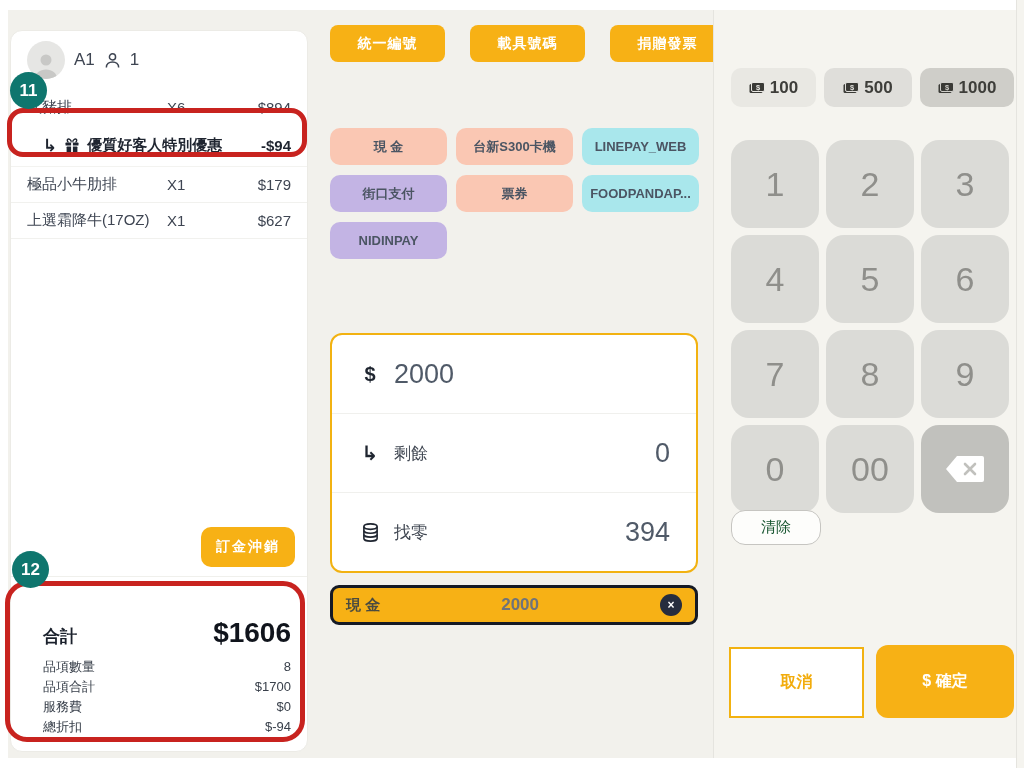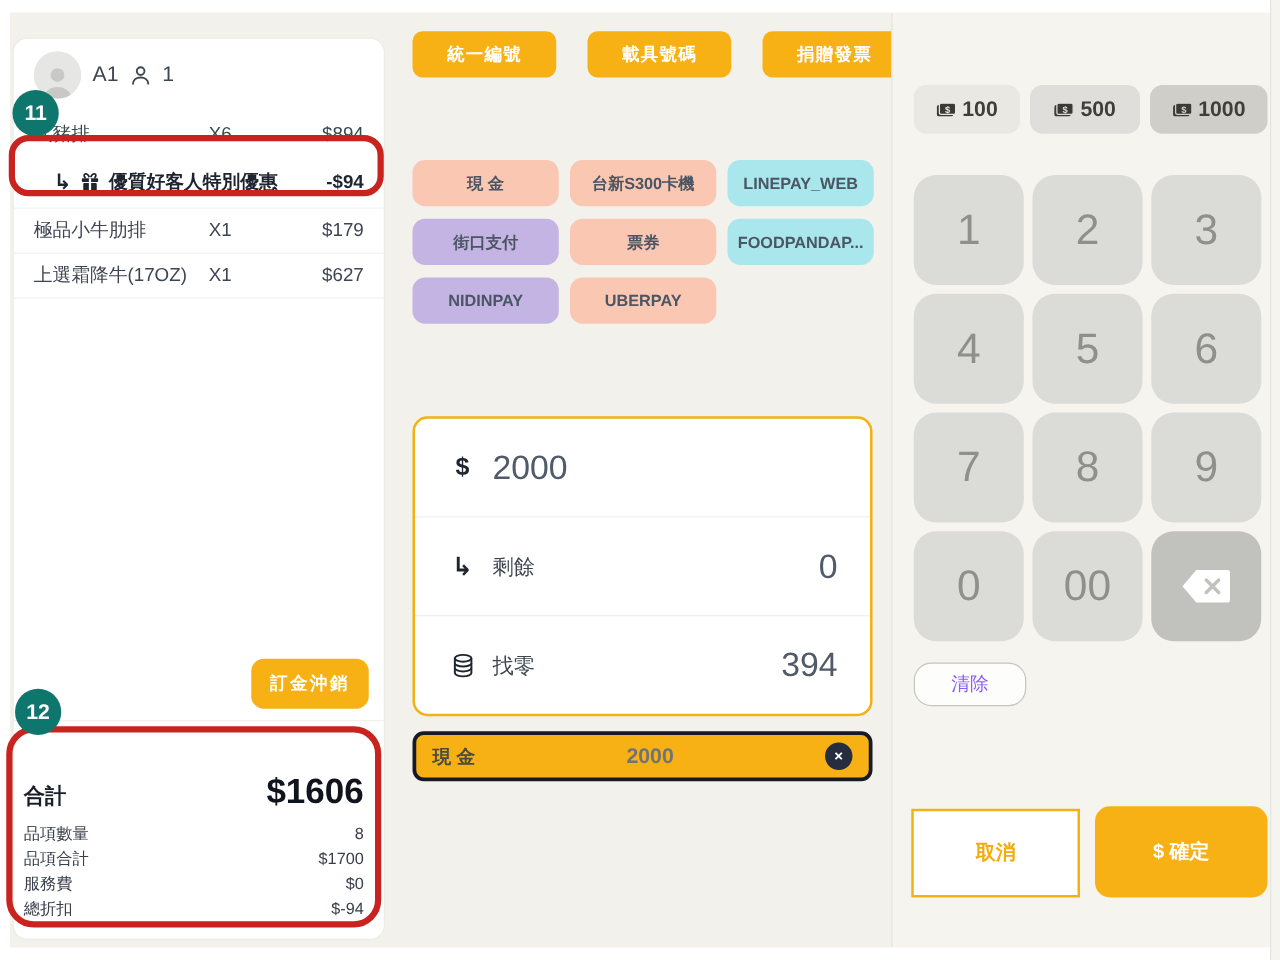--- a/index.html
+++ b/index.html
@@ -26,21 +26,21 @@
   .order-row .price { width:66px; text-align:right; }
   .order-row.sep { border-bottom:1px solid #F1F1EE; }
   .discount-row { display:flex; align-items:center; gap:7px; padding:0 16px 0 32px; height:42px;
                   font-size:15px; font-weight:bold; color:#1F2530; border-bottom:1px solid #F3F3F0; }
   .discount-row .name { flex:1; }
   .arrow-glyph { font-size:17px; font-weight:bold; color:#1F2530; line-height:1; }
   .deposit-btn { position:absolute; right:12px; bottom:184px; width:94px; height:40px;
                  background:#F7B115; border:none; border-radius:10px; color:#fff;
                  font-size:14px; font-weight:bold; letter-spacing:2px; cursor:pointer; }
   .totals-sep { position:absolute; left:0; right:0; bottom:174px; border-top:1px solid #F0F0EC; }
-  .totals { position:absolute; left:8px; right:16px; bottom:14px; }
+  .totals { position:absolute; left:32px; right:16px; bottom:14px; }
   .total-main { display:flex; justify-content:space-between; align-items:baseline; margin-bottom:8px; }
   .total-main .lab { font-size:17px; font-weight:bold; color:#1A202B; }
   .total-main .val { font-size:28px; font-weight:bold; color:#10141C; }
   .total-sub { display:flex; justify-content:space-between; font-size:13px; color:#39404B; line-height:20px; }
 
   
   .annot { position:absolute; z-index:50; pointer-events:none; }
   .annot-rect { border:5px solid #C8231F; border-radius:16px; }
   .rect11 { left:7px; top:108px; width:300px; height:49px; }
   .rect12 { left:5px; top:581px; width:300px; height:161px; border-radius:22px; }
@@ -85,22 +85,22 @@
   .quick-row { position:absolute; left:17px; top:58px; display:flex; gap:8px; }
   .quick { height:39px; border:none; border-radius:10px; display:flex; align-items:center;
            justify-content:center; gap:5px; font-size:17px; font-weight:bold; color:#3E3E3A; cursor:pointer; }
   .q100 { width:85px; background:#E9E8E3; }
   .q500 { width:88px; background:#DFDEDA; }
   .q1000 { width:94px; background:#CFCEC9; }
   .numpad { position:absolute; left:17px; top:130px; display:grid;
             grid-template-columns:repeat(3,88px); grid-auto-rows:88px; gap:7px; }
   .key { background:#DBDBD7; border:none; border-radius:18px; font-size:34px; color:#8F8F8B; cursor:pointer; }
   .key.backspace { background:#C1C1BD; display:flex; align-items:center; justify-content:center; }
-  .clear-btn { position:absolute; left:17px; top:520px; width:90px; height:35px; background:#FDFDFB;
-               border:1px solid #C6C5C1; border-radius:14px; font-size:15px; color:#8b5cf6; cursor:pointer; }
+  .clear-btn { position:absolute; left:17px; top:500px; width:90px; height:35px; background:#FDFDFB;
+               border:1px solid #C6C5C1; border-radius:14px; font-size:15px; color:#14532d; cursor:pointer; }
   .cancel-btn { position:absolute; left:15px; top:637px; width:135px; height:71px; background:#fff;
                 border:2px solid #F2B211; border-radius:0; font-size:16px; font-weight:bold;
                 color:#F2AC0C; cursor:pointer; }
   .confirm-btn { position:absolute; left:162px; top:635px; width:138px; height:73px; background:#F7B115;
                  border:none; border-radius:12px; font-size:16px; font-weight:bold; color:#fff; cursor:pointer; }
 </style>
 </head>
 <body>
 
 <div class="app">
@@ -189,21 +189,20 @@
     </div>
 
     <div class="pay-grid">
       <button class="tile salmon">現 金</button>
       <button class="tile salmon">台新S300卡機</button>
       <button class="tile cyan">LINEPAY_WEB</button>
       <button class="tile purple">街口支付</button>
       <button class="tile salmon">票券</button>
       <button class="tile cyan">FOODPANDAP...</button>
       <button class="tile purple">NIDINPAY</button>
-      <button class="tile salmon">UBERPAY</button>
     </div>
 
     <div class="summary">
       <div class="sum-row">
         <span class="ico">$</span>
         <span class="val">2000</span>
       </div>
       <div class="sum-row">
         <span class="ico">↳</span>
         <span class="lab">剩餘</span>

